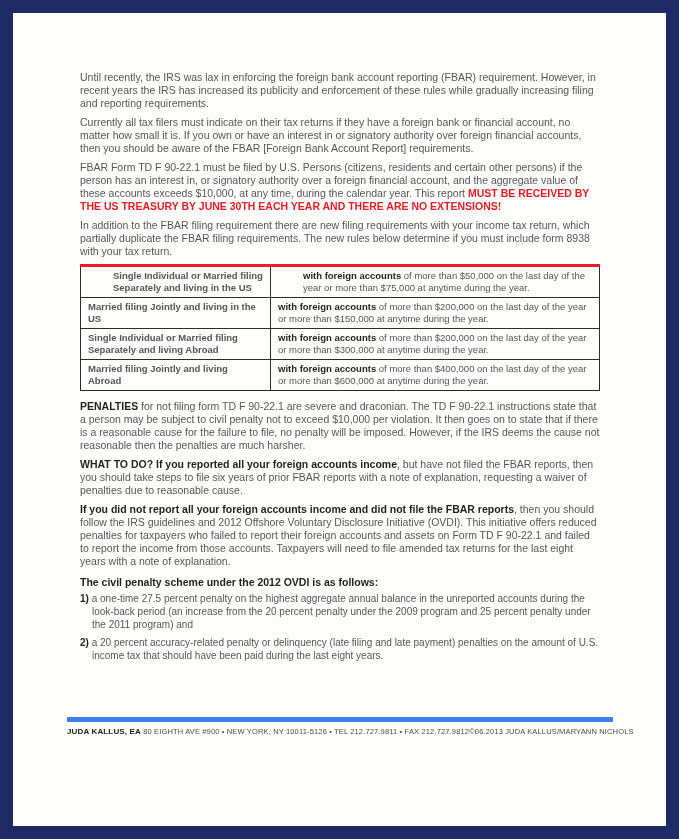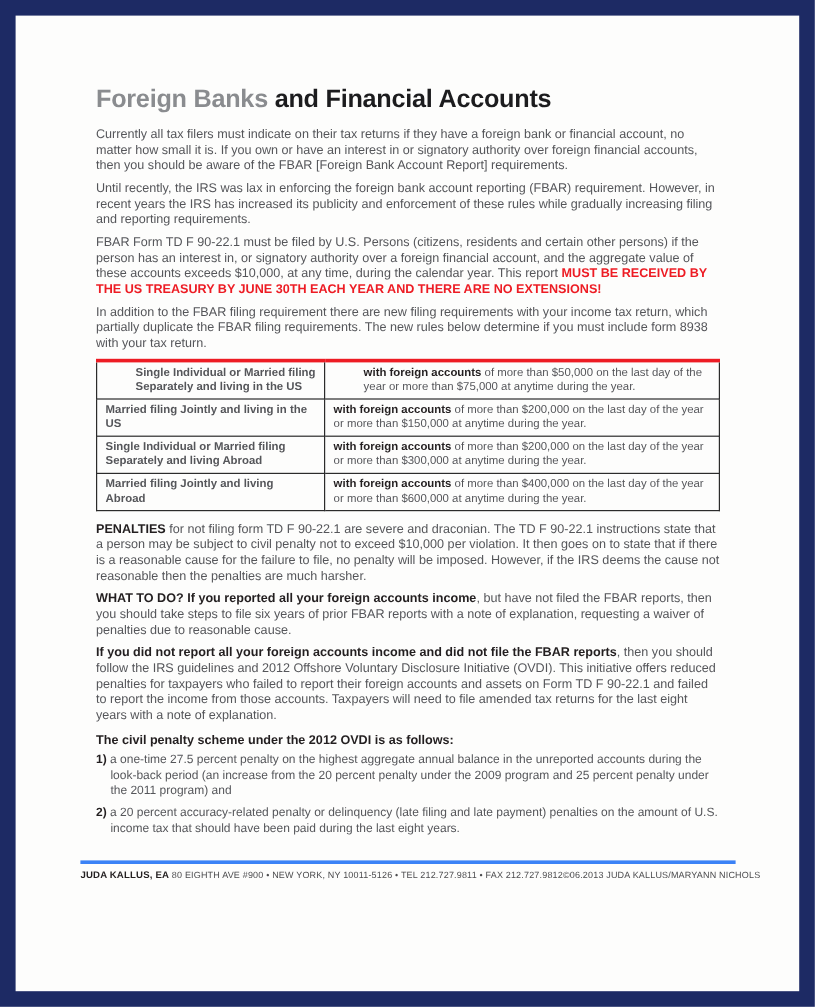--- a/index.html
+++ b/index.html
@@ -38,38 +38,37 @@
     color: var(--ink, #231f20); margin: 8px 0 3px 0;
   }
   p.item {
     font-size: 10px; line-height: 13px; color: var(--body-text, #55565a);
     margin: 0 0 5px 0; padding-left: 12px; text-indent: -12px;
   }
   p.item .num { font-weight: bold; color: var(--ink, #231f20); }
 
   .footer {
     position: absolute; left: 54px; right: 53px; top: 704px;
-    border-top: 3px solid #3b82f6; padding-top: 5px;
+    border-top: 5px solid #3b82f6; padding-top: 5px;
     display: flex; justify-content: space-between; align-items: baseline;
     font-size: 7.5px; letter-spacing: 0.15px; color: #4c4c4e; white-space: nowrap;
   }
   .footer .b { font-size: 8px; }
 </style>
 </head>
 <body>
 
 <div class="frame">
   <div class="page">
     <main class="content">
 
-      <h1 class="page-title"><span class="title-gray">Foreign Banks</span><span class="title-dark"> and Financial Accounts</span></h1>
+
+      <p class="body">Until recently, the IRS was lax in enforcing the foreign bank account reporting (FBAR) requirement. However, in recent years the IRS has increased its publicity and enforcement of these rules while gradually increasing filing and reporting requirements.</p>
 
       <p class="body">Currently all tax filers must indicate on their tax returns if they have a foreign bank or financial account, no matter how small it is. If you own or have an interest in or signatory authority over foreign financial accounts, then you should be aware of the FBAR [Foreign Bank Account Report] requirements.</p>
-
-      <p class="body">Until recently, the IRS was lax in enforcing the foreign bank account reporting (FBAR) requirement. However, in recent years the IRS has increased its publicity and enforcement of these rules while gradually increasing filing and reporting requirements.</p>
 
       <p class="body"><span>FBAR Form TD F 90-22.1 must be filed by U.S. Persons (citizens, residents and certain other persons) if the person has an interest in, or signatory authority over a foreign financial account, and the aggregate value of these accounts exceeds $10,000, at any time, during the calendar year. This report</span><span class="red"> MUST BE RECEIVED BY THE US TREASURY BY JUNE 30TH EACH YEAR AND THERE ARE NO EXTENSIONS!</span></p>
 
 
       <p class="body">In addition to the FBAR filing requirement there are new filing requirements with your income tax return, which partially duplicate the FBAR filing requirements. The new rules below determine if you must include form 8938 with your tax return.</p>
 
       <table class="req-table">
         <tbody>
           <tr>
             <td class="label-cell">Single Individual or Married filing Separately and living in the US</td>

